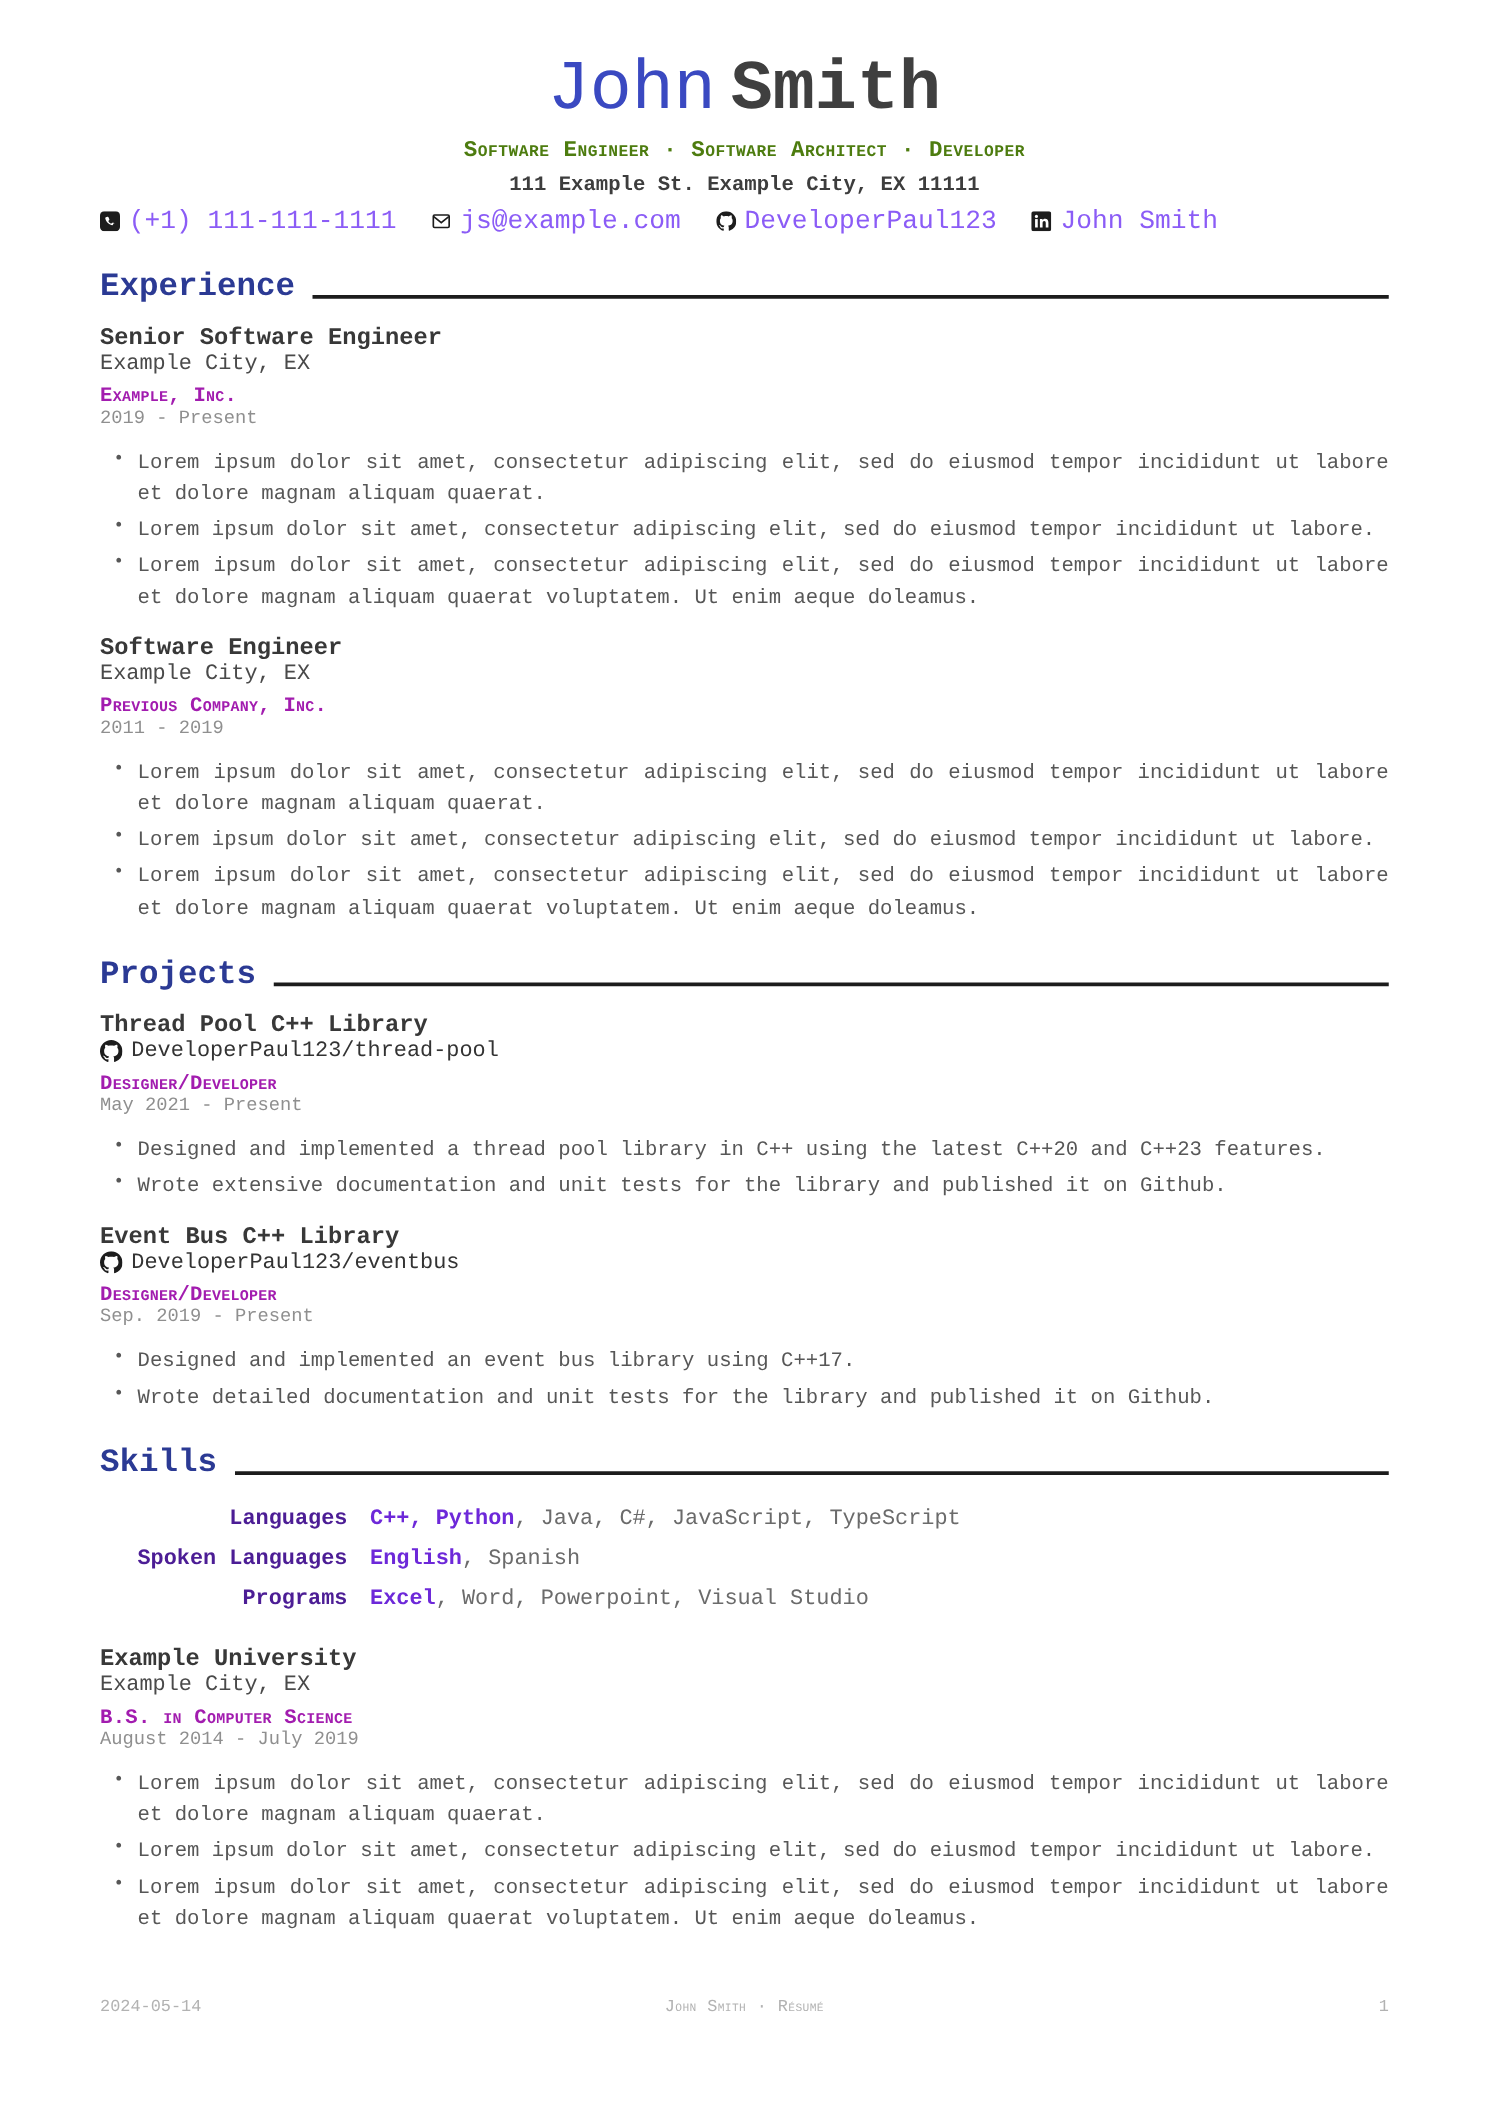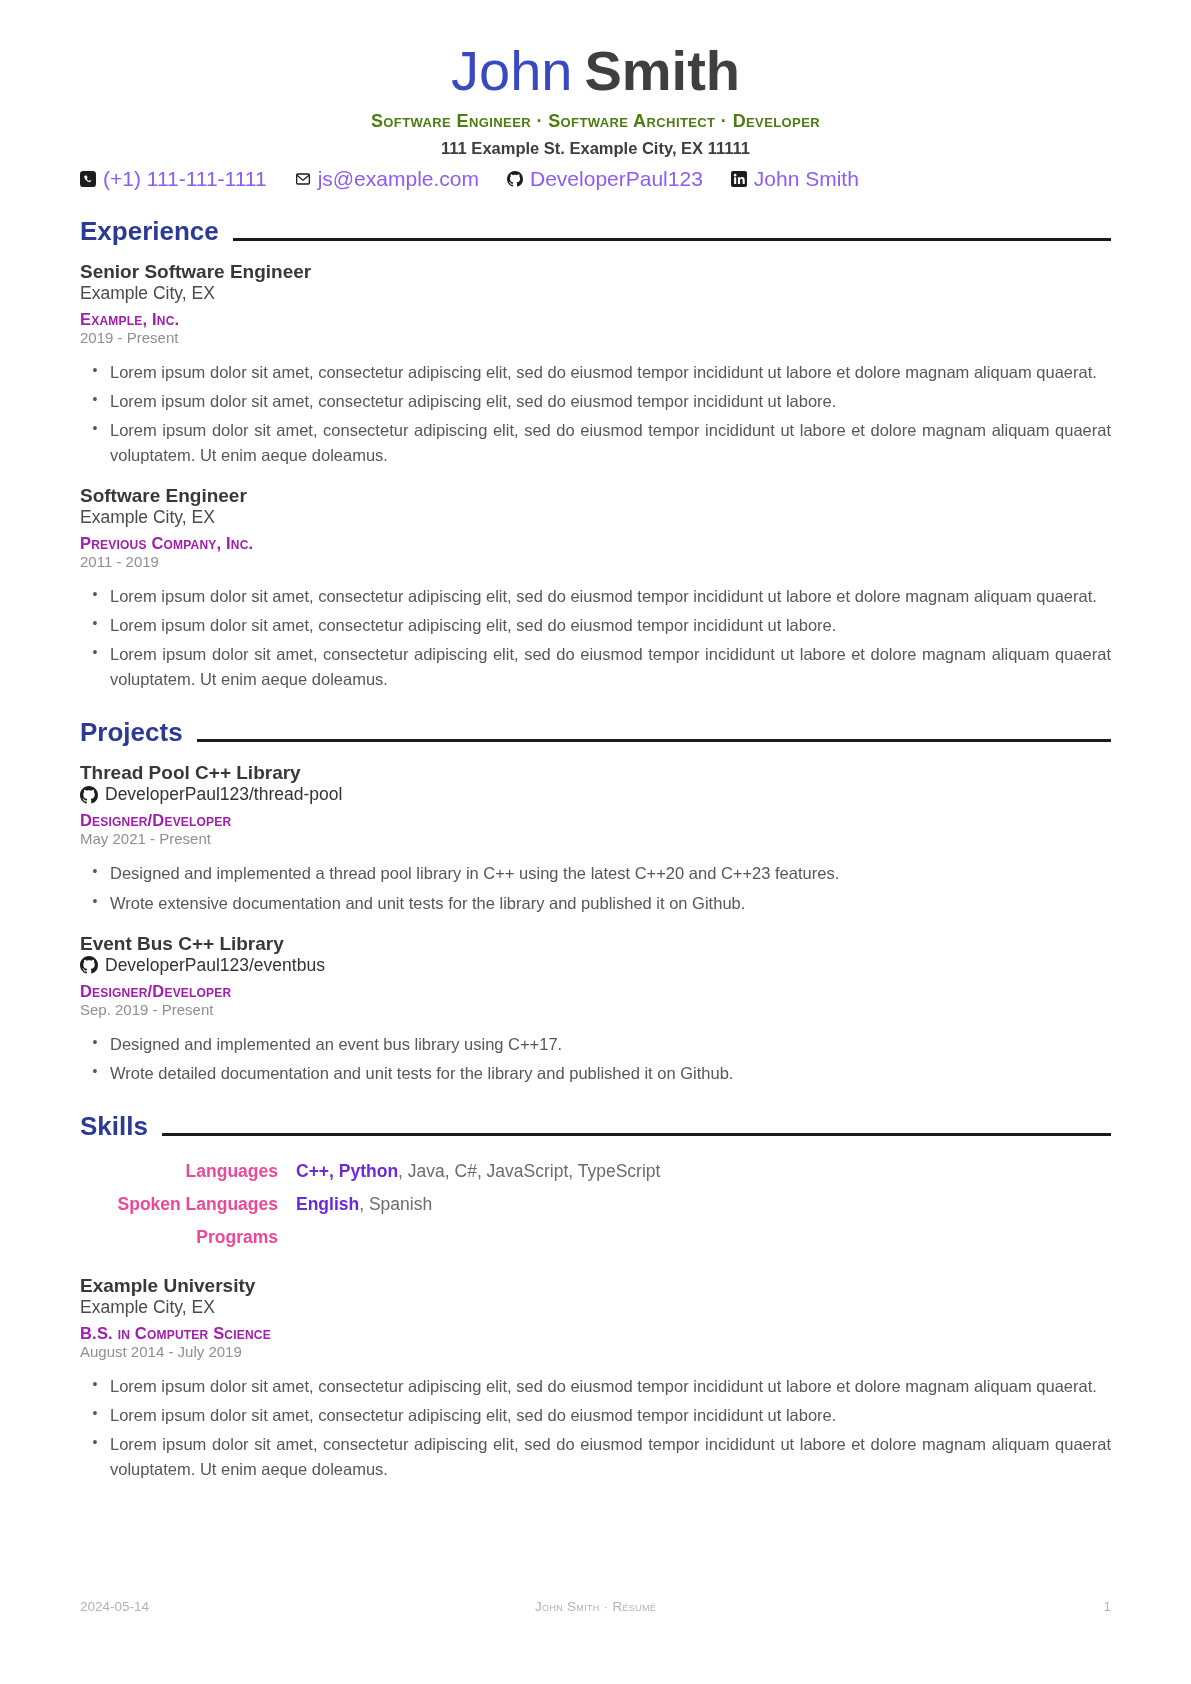--- a/index.html
+++ b/index.html
@@ -1,20 +1,20 @@
 <!DOCTYPE html>
 <html><head>
 <meta charset="utf-8">
 <style>
   html,body { margin:0; padding:0; background:#ffffff; }
   .page {
     width:1191px; height:1684px; position:relative; box-sizing:border-box;
     margin:0 auto; background:#ffffff; overflow:hidden;
     padding:42px 80px 0 80px;
-    font-family:Liberation Sans, sans-serif;
+    font-family:Liberation Mono, monospace;
     color:#3a3a3a;
   }
 
   
   .name { text-align:center; font-size:56px; line-height:1.05; }
   .name .first { color:#3a49c1; font-weight:100; }
   .name .last  { color:#3f3f3f; font-weight:700; margin-left:12px; }
   .tagline {
     text-align:center; margin-top:10px; font-size:18px; letter-spacing:0.4px;
     color:#4d7c0f; font-variant:small-caps; font-weight:600;
@@ -48,21 +48,21 @@
   .bullets { margin-top:14px; }
   .bullet { display:flex; margin-bottom:4px; font-size:16.5px; color:#575757; line-height:1.52; }
   .dot { flex:0 0 auto; width:30px; text-align:center; font-size:14px; }
   .btxt { flex:1; text-align:justify; }
 
   
   .skills-grid {
     display:grid; grid-template-columns:198px 1fr; column-gap:18px; row-gap:12px;
     margin-top:22px; font-size:17.5px;
   }
-  .skill-label { text-align:right; font-weight:700; color:#ec4899; }
+  .skill-label { text-align:right; font-weight:700; color:#4c1d95; }
   .skill-value { color:#6b6b6b; }
   .skill-value .strong { font-weight:700; color:#6d28d9; }
 
   
   .footer {
     position:absolute; left:80px; right:80px; bottom:70px;
     display:flex; align-items:baseline; font-size:13.5px; color:#b2b2b2;
   }
   .footer > span { flex:1; }
   .footer .f-center { text-align:center; font-variant:small-caps; letter-spacing:0.3px; }
@@ -243,20 +243,21 @@
     <div class="sec-head">
       <span class="sec-title">Skills</span>
       <span class="sec-rule"></span>
     </div>
     <div class="skills-grid">
       <span class="skill-label">Languages</span>
       <span class="skill-value"><span class="strong">C++, Python</span><span>, Java, C#, JavaScript, TypeScript</span></span>
       <span class="skill-label">Spoken Languages</span>
       <span class="skill-value"><span class="strong">English</span><span>, Spanish</span></span>
       <span class="skill-label">Programs</span>
+      <span class="skill-value"><span class="strong">Excel</span><span>, Word, Powerpoint, Visual Studio</span></span>
     </div>
   </div>
 
   <div class="section">
 
     <div class="entry">
       <div class="row">
         <span class="entry-title">Example University</span>
         <span class="entry-loc">Example City, EX</span>
       </div>

